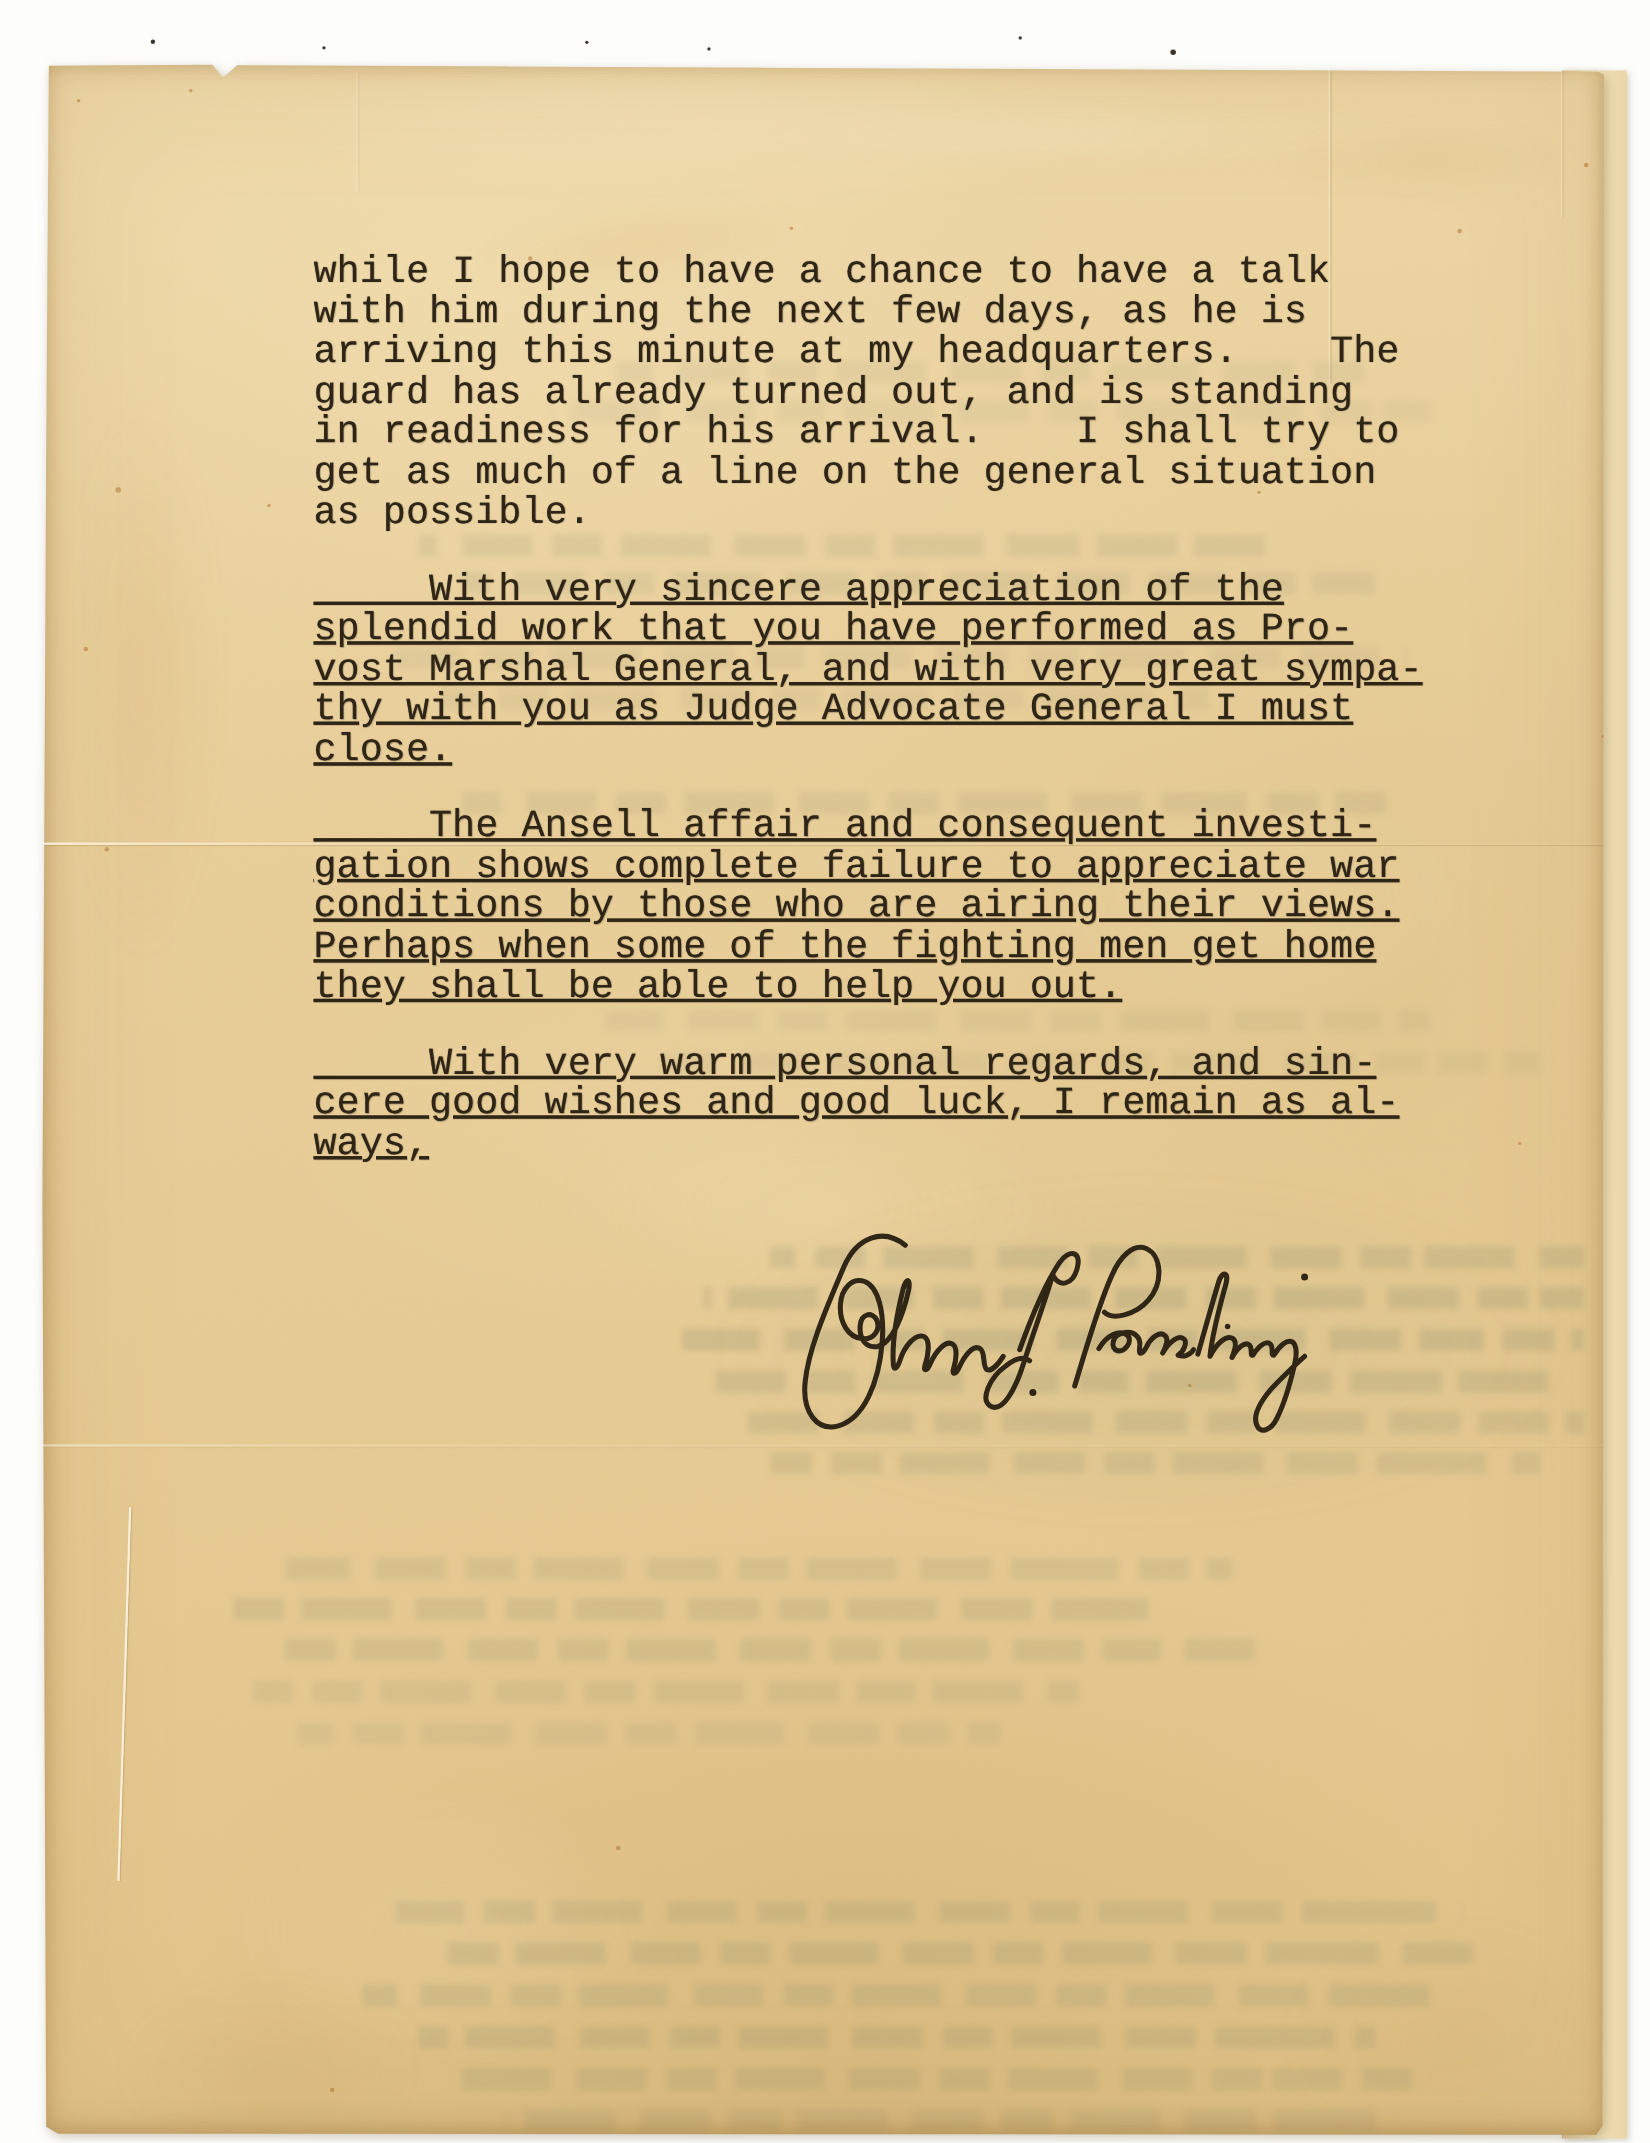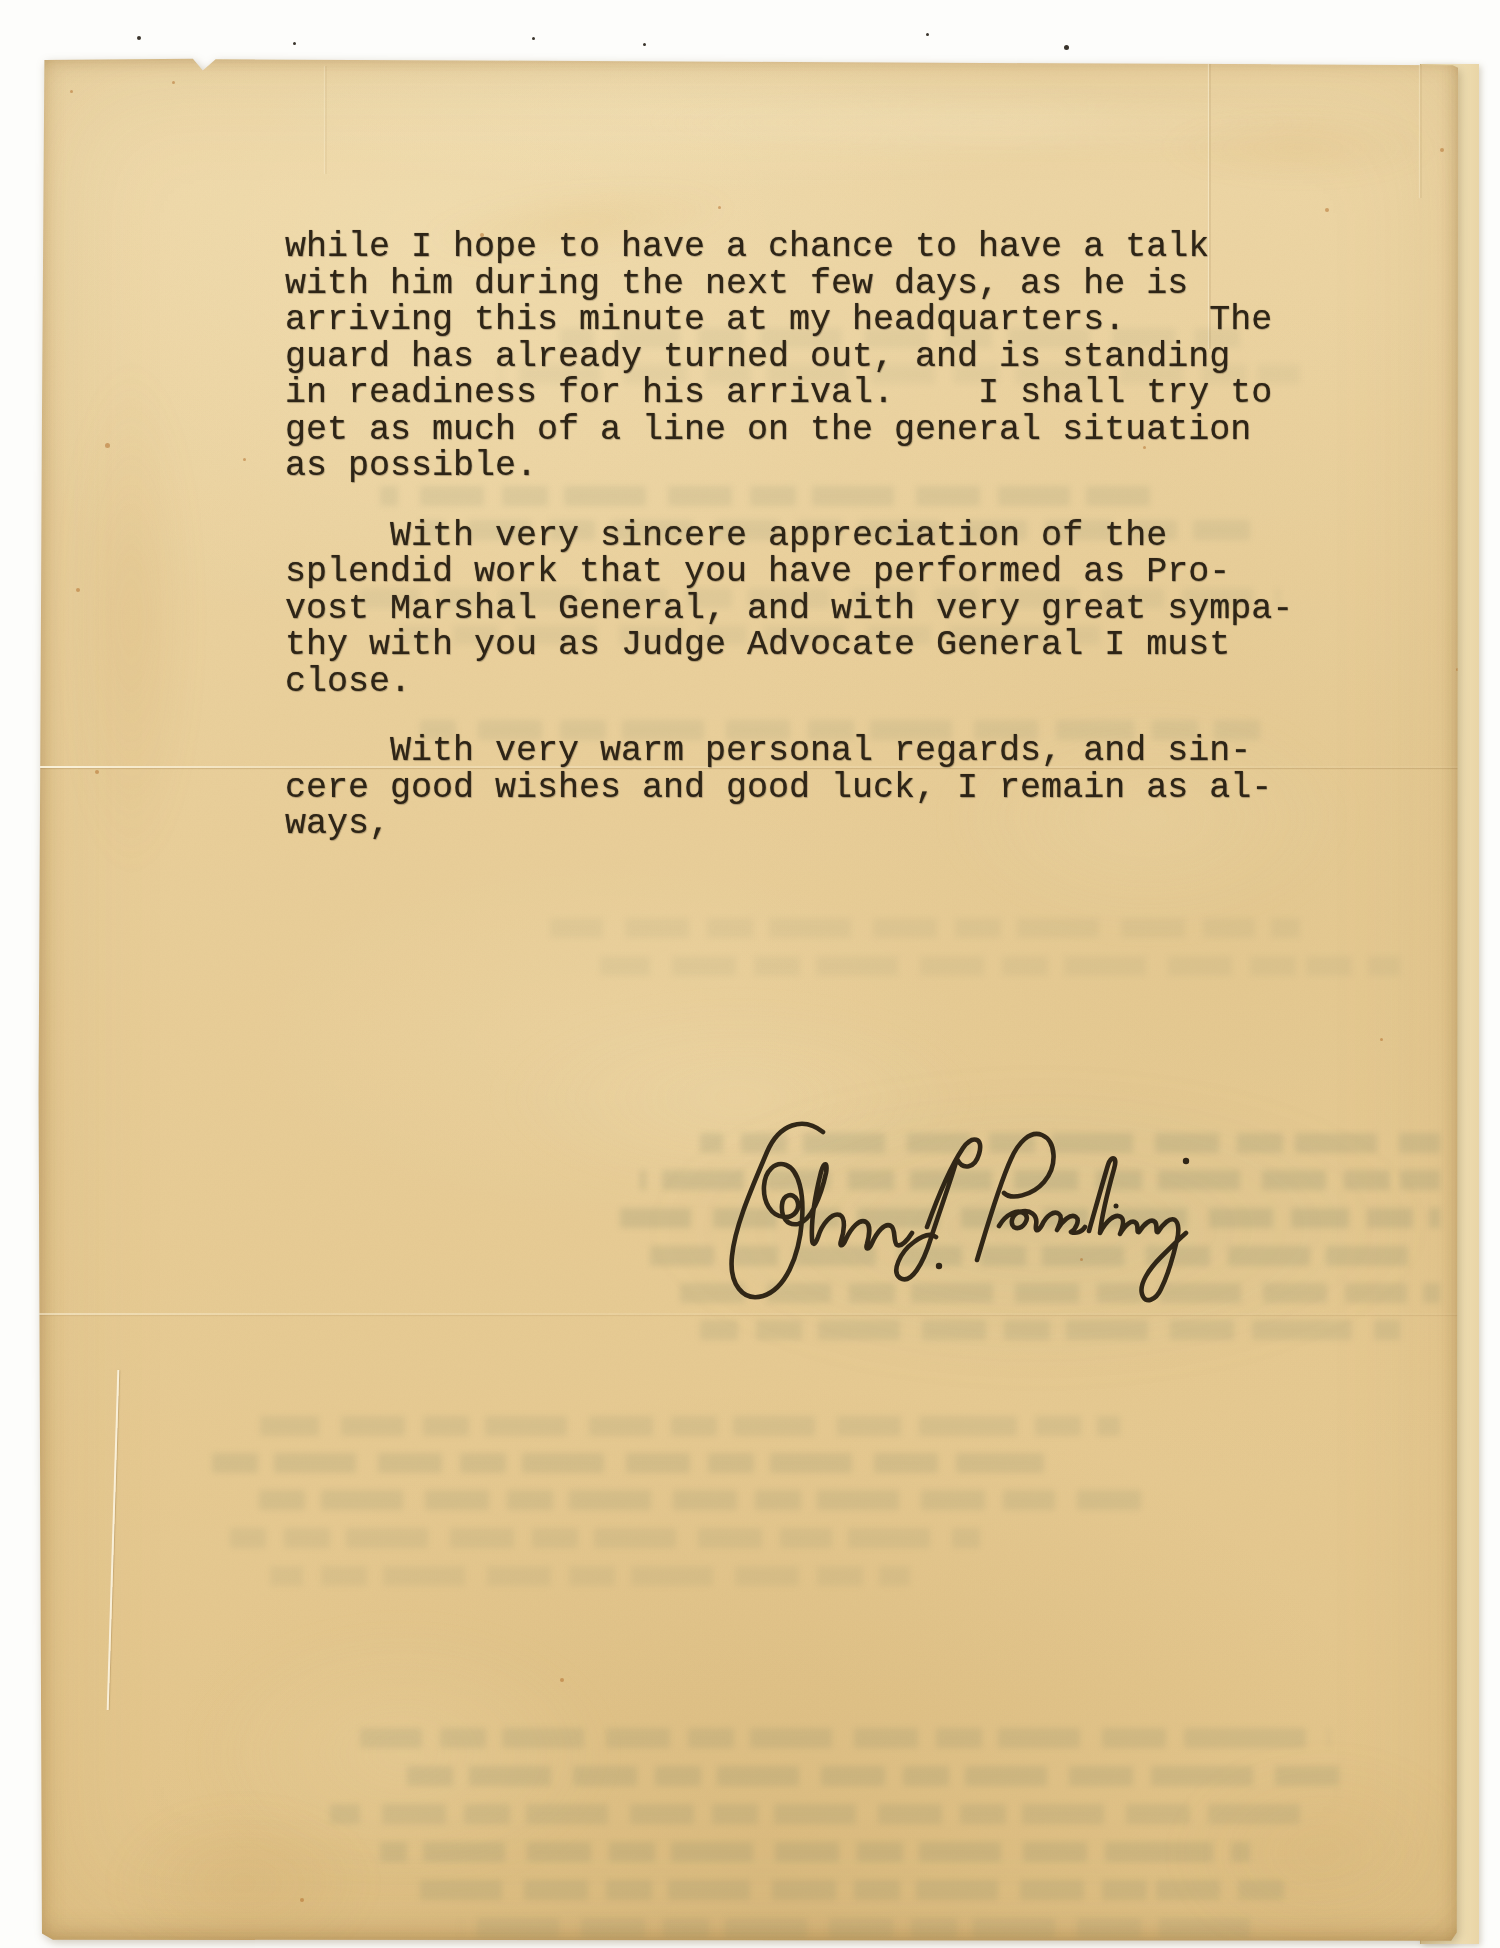--- a/index.html
+++ b/index.html
@@ -60,21 +60,21 @@
       rgba(122,132,102,.60) 64px 128px, transparent 128px 150px,
       rgba(122,132,102,.60) 150px 232px, transparent 232px 248px);
   }
   .letter{
     position:absolute;left:247px;top:171px;width:1040px;
     font-size:35px;line-height:36.5px;color:#2e2517;
     text-shadow:0 0 1px rgba(46,37,23,.55), .7px .5px .9px rgba(46,37,23,.28);
     filter:blur(.35px);
   }
   .para{margin:0;font-family:inherit;white-space:pre;}
-  .para + .para{margin-top:33px;}
+  .para + .para{margin-top:33px;text-decoration:underline;}
   .closing{margin-top:33px;margin-left:336px;}
   .sig-wrap{position:absolute;left:657px;top:1058px;width:500px;height:200px;}
   .sig-wrap svg{display:block;width:100%;height:100%;}
   .sr{position:absolute;width:1px;height:1px;overflow:hidden;clip-path:inset(50%);}
 </style>
 </head>
 <body>
 
 <div class="scene">
 
@@ -164,20 +164,25 @@
 arriving this minute at my headquarters.    The
 guard has already turned out, and is standing
 in readiness for his arrival.    I shall try to
 get as much of a line on the general situation
 as possible.</pre>
         <pre class="para">     With very sincere appreciation of the
 splendid work that you have performed as Pro-
 vost Marshal General, and with very great sympa-
 thy with you as Judge Advocate General I must
 close.</pre>
+        <pre class="para">     The Ansell affair and consequent investi-
+gation shows complete failure to appreciate war
+conditions by those who are airing their views.
+Perhaps when some of the fighting men get home
+they shall be able to help you out.</pre>
         <pre class="para">     With very warm personal regards, and sin-
 cere good wishes and good luck, I remain as al-
 ways,</pre>
       </div>
 
       <div class="sig-wrap">
         <span class="sr">John J. Pershing</span>
         <svg viewBox="0 0 500 200" fill="none" stroke="#241b0e" stroke-width="4.6" stroke-linecap="round" stroke-linejoin="round" opacity="0.93">
 
           <path d="M 128,16 C 108,0 84,8 72,36 C 56,74 40,110 37,140 C 34,168 48,186 68,180

